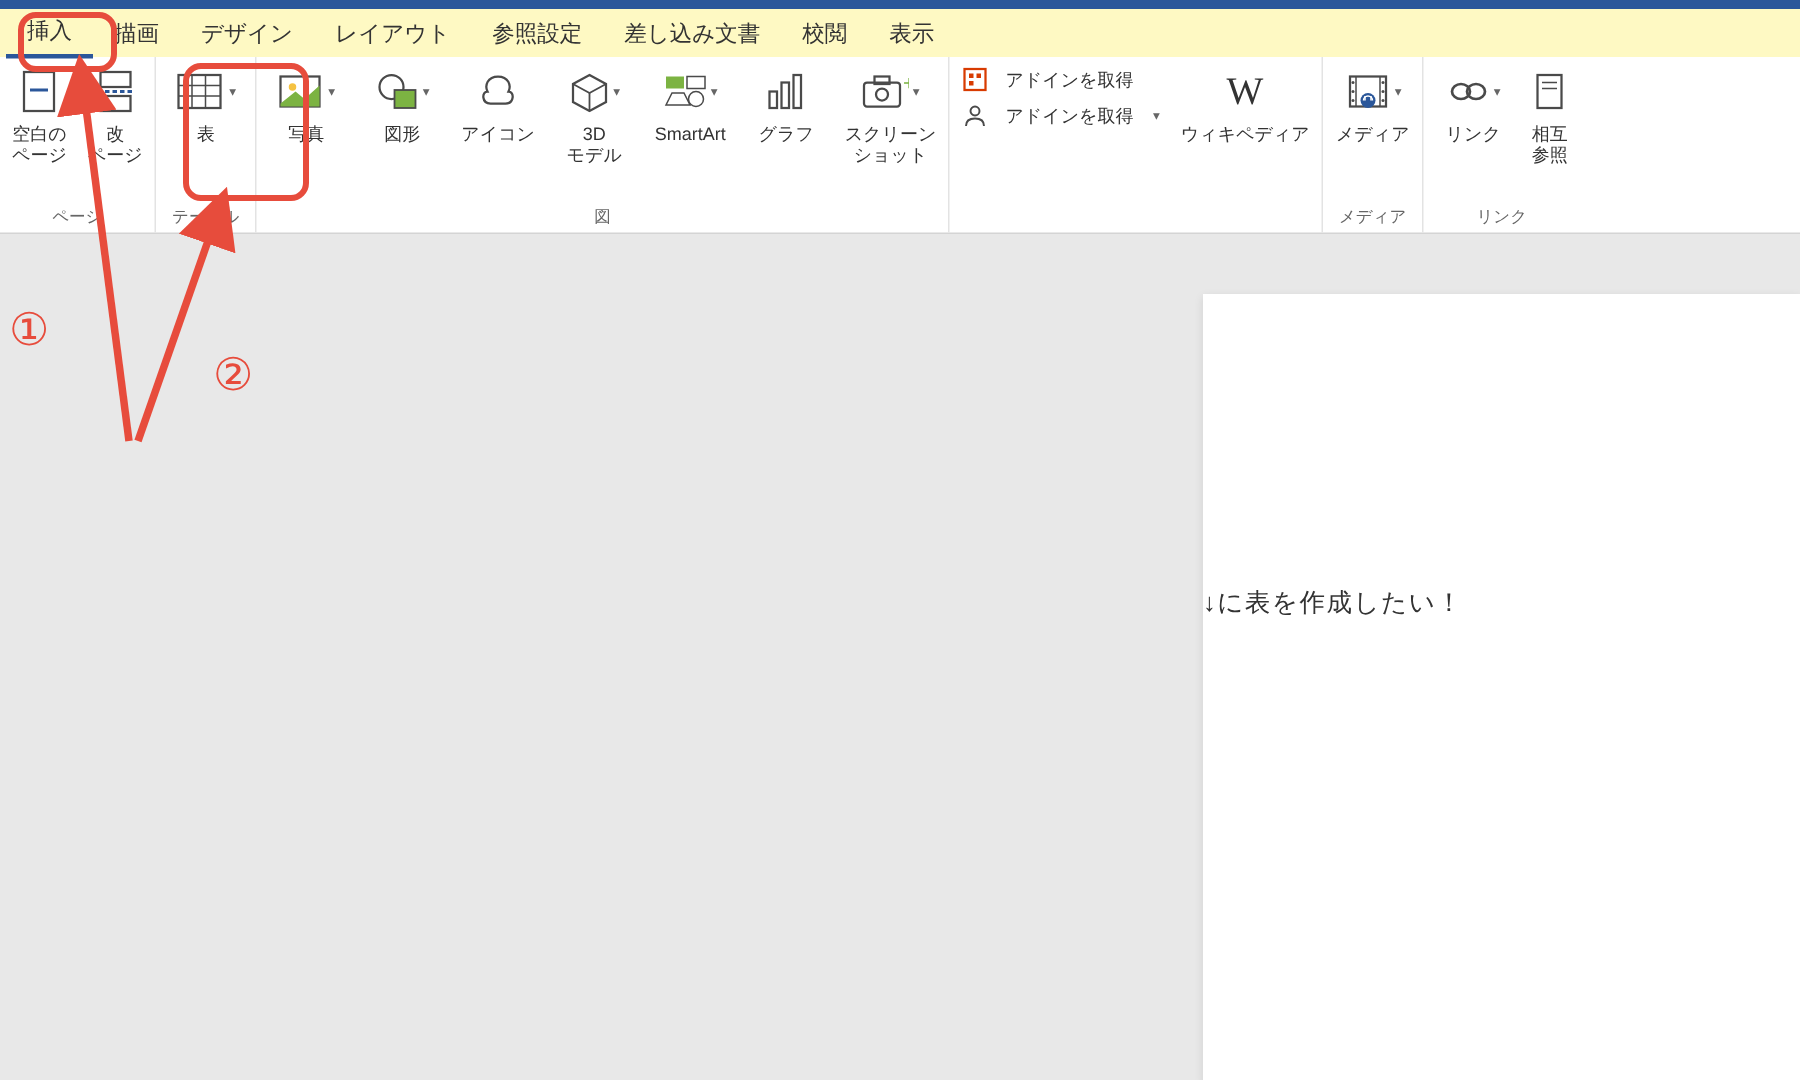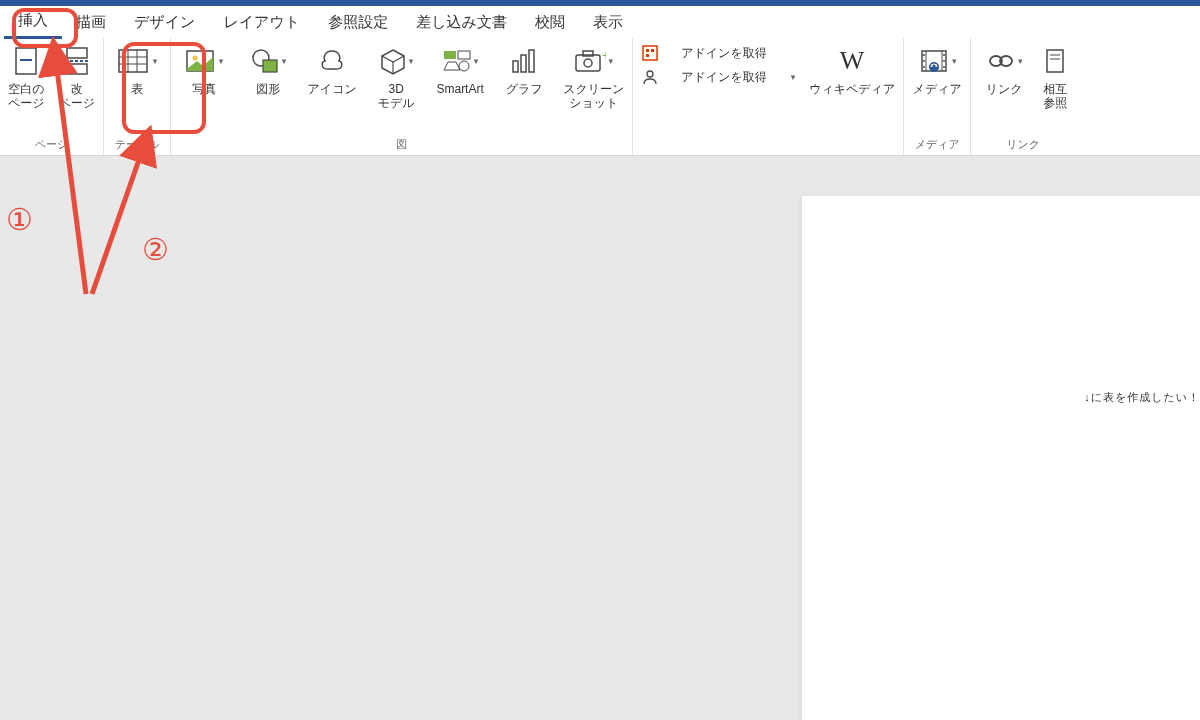--- a/index.html
+++ b/index.html
@@ -1,35 +1,35 @@
 <!DOCTYPE html>
 <html><head>
 <meta charset="utf-8">
 <style>
   body{margin:0;padding:0;font-family:"Hiragino Sans","Yu Gothic",sans-serif;background:#e8e8e8;width:1200px;height:720px;overflow:hidden;font-size:13px;color:#333}
   .titlebar{height:6px;background:#2b579a}
-  .tabs{display:flex;align-items:center;background:#ffffff;height:32px;padding-left:4px;gap:0}
+  .tabs{display:flex;align-items:center;background:#fef9c3;height:32px;padding-left:4px;gap:0}
   .tab{padding:6px 14px;cursor:pointer;font-size:15px;white-space:nowrap}
   .tab.active{border-bottom:3px solid #2b579a;font-weight:500}
   .lightbulb{margin-right:6px;color:#888}
   .ribbon{background:#fff;border-bottom:1px solid #d4d4d4;display:flex;height:117px}
   .group{display:flex;flex-direction:column;justify-content:space-between;border-right:1px solid #e3e3e3;padding:6px 8px 3px}
   .group-items{display:flex;align-items:flex-start;gap:14px;flex:1}
   .group-label{text-align:center;font-size:11px;color:#666;padding-top:4px}
   .big-btn{display:flex;flex-direction:column;align-items:center;gap:4px;cursor:pointer;min-width:50px}
   .big-btn .icon-wrap{height:34px;display:flex;align-items:center;justify-content:center}
   .big-btn .label{font-size:12px;text-align:center;line-height:1.2;white-space:nowrap}
   .chev{font-size:9px;color:#666;margin-left:2px}
   .addin-rows{display:flex;flex-direction:column;gap:6px;justify-content:center}
-  .addin-row{display:flex;align-items:center;gap:22px;cursor:pointer;font-size:12px;white-space:nowrap}
+  .addin-row{display:flex;align-items:center;gap:11px;cursor:pointer;font-size:12px;white-space:nowrap}
   svg{display:block}
   .highlight{position:absolute;border:4px solid #e74c3c;border-radius:12px;pointer-events:none}
   .canvas{position:relative;height:calc(720px - 155px)}
   .page{position:absolute;right:0;top:40px;width:398px;height:525px;background:#fff;box-shadow:0 2px 6px rgba(0,0,0,.1)}
-  .page-text{position:absolute;top:194px;left:0;right:0;text-align:right;font-family:"Yu Mincho","Hiragino Mincho ProN",serif;font-size:11px;letter-spacing:1px}
+  .page-text{position:absolute;top:194px;left:0;right:0;text-align:left;font-family:"Yu Mincho","Hiragino Mincho ProN",serif;font-size:17px;letter-spacing:1px}
   .annotation-num{position:absolute;color:#e74c3c;font-size:30px;font-weight:500}
   .arrow-svg{position:absolute;top:0;left:0;pointer-events:none}
 </style>
 </head>
 <body>
 
 <div class="titlebar"></div>
 
 <div class="tabs">
   <div class="tab active">挿入</div>

